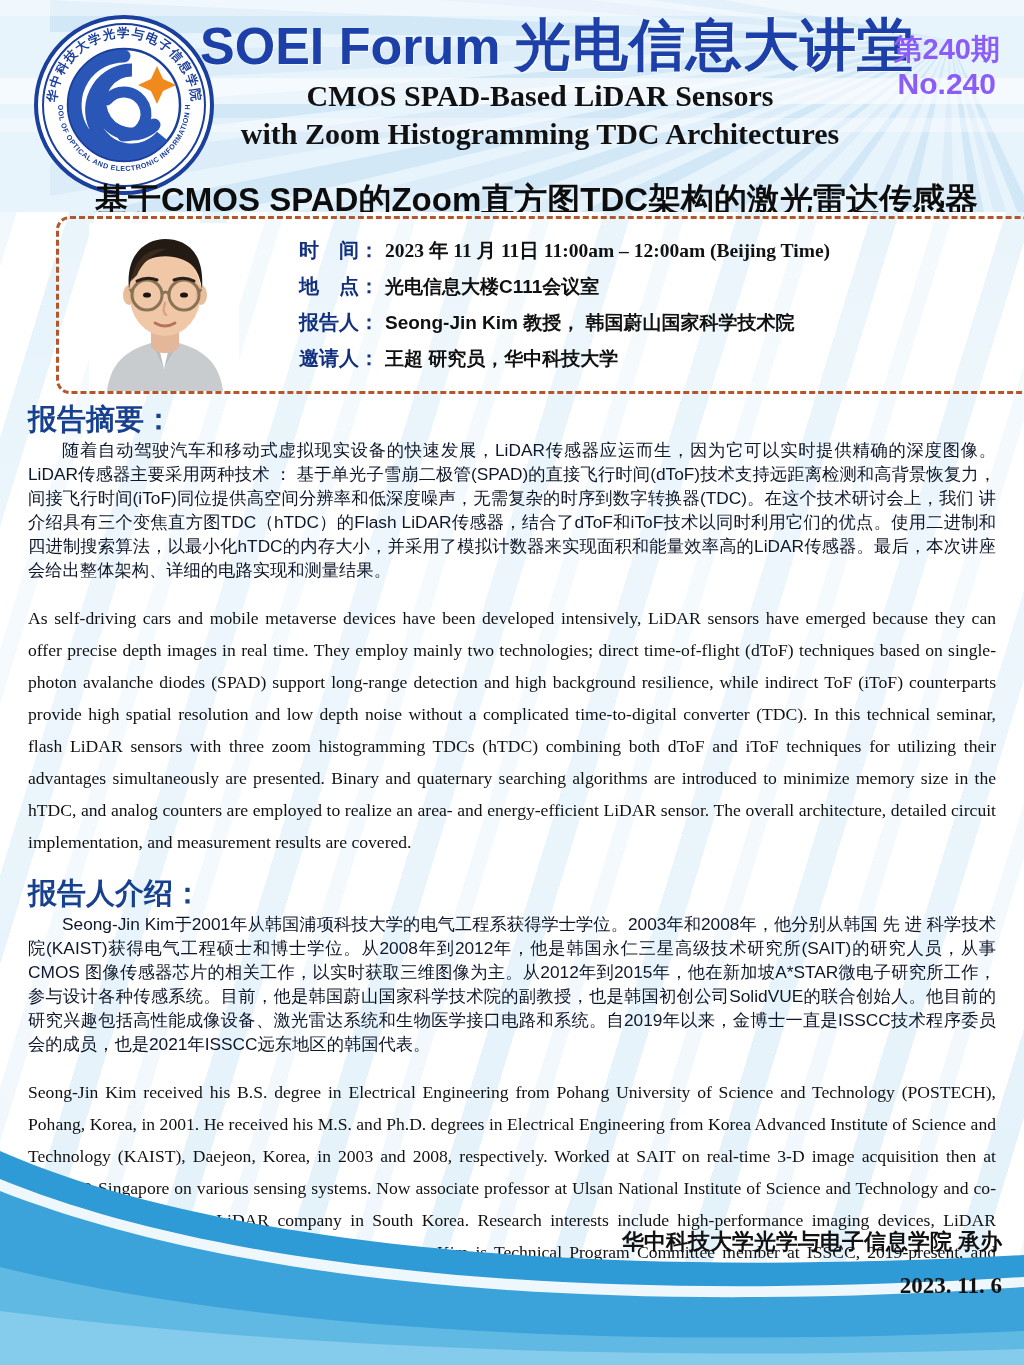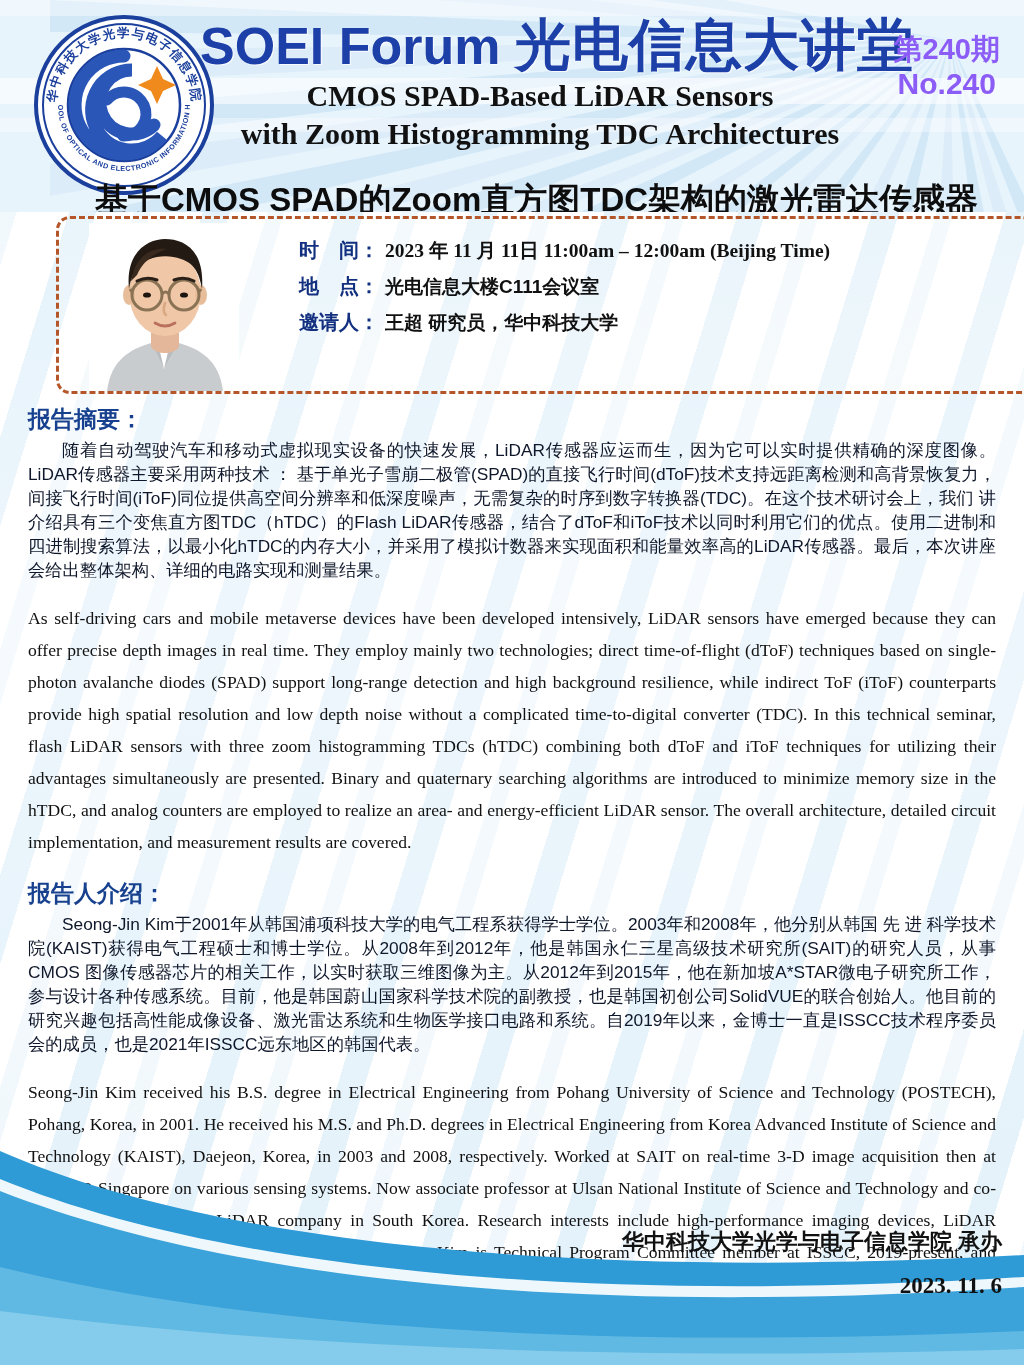--- a/index.html
+++ b/index.html
@@ -200,21 +200,21 @@
   .content {
     position: absolute;
     left: 28px;
     top: 404px;
     width: 968px;
     z-index: 3;
   }
   .sec-head {
     font-family: "Liberation Sans", "DejaVu Sans", sans-serif;
     font-weight: bold;
-    font-size: 23px;
+    font-size: 29px;
     color: #17418f;
     margin: 0 0 4px 0;
     line-height: 30px;
   }
   p.cn-para {
     font-family: "Liberation Sans", "DejaVu Sans", sans-serif;
     font-size: 17.3px;
     line-height: 24px;
     color: #0f172a;
     margin: 0 0 8px 0;
@@ -401,20 +401,24 @@
     <div class="info-lines">
       <div class="info-row">
         <span class="info-label">时　间：</span>
         <span class="info-value">2023 年 11 月 11日 11:00am – 12:00am (Beijing Time)</span>
       </div>
       <div class="info-row">
         <span class="info-label">地　点：</span>
         <span class="info-value cnv">光电信息大楼C111会议室</span>
       </div>
       <div class="info-row">
+        <span class="info-label">报告人：</span>
+        <span class="info-value cnv">Seong-Jin Kim  教授，  韩国蔚山国家科学技术院</span>
+      </div>
+      <div class="info-row">
         <span class="info-label">邀请人：</span>
         <span class="info-value cnv">王超 研究员，华中科技大学</span>
       </div>
     </div>
   </div>
 
   <div class="content">
 
     <h2 class="sec-head">报告摘要：</h2>
     <p class="cn-para">随着自动驾驶汽车和移动式虚拟现实设备的快速发展，LiDAR传感器应运而生，因为它可以实时提供精确的深度图像。LiDAR传感器主要采用两种技术 ： 基于单光子雪崩二极管(SPAD)的直接飞行时间(dToF)技术支持远距离检测和高背景恢复力，间接飞行时间(iToF)同位提供高空间分辨率和低深度噪声，无需复杂的时序到数字转换器(TDC)。在这个技术研讨会上，我们 讲 介绍具有三个变焦直方图TDC（hTDC）的Flash LiDAR传感器，结合了dToF和iToF技术以同时利用它们的优点。使用二进制和四进制搜索算法，以最小化hTDC的内存大小，并采用了模拟计数器来实现面积和能量效率高的LiDAR传感器。最后，本次讲座会给出整体架构、详细的电路实现和测量结果。</p>

